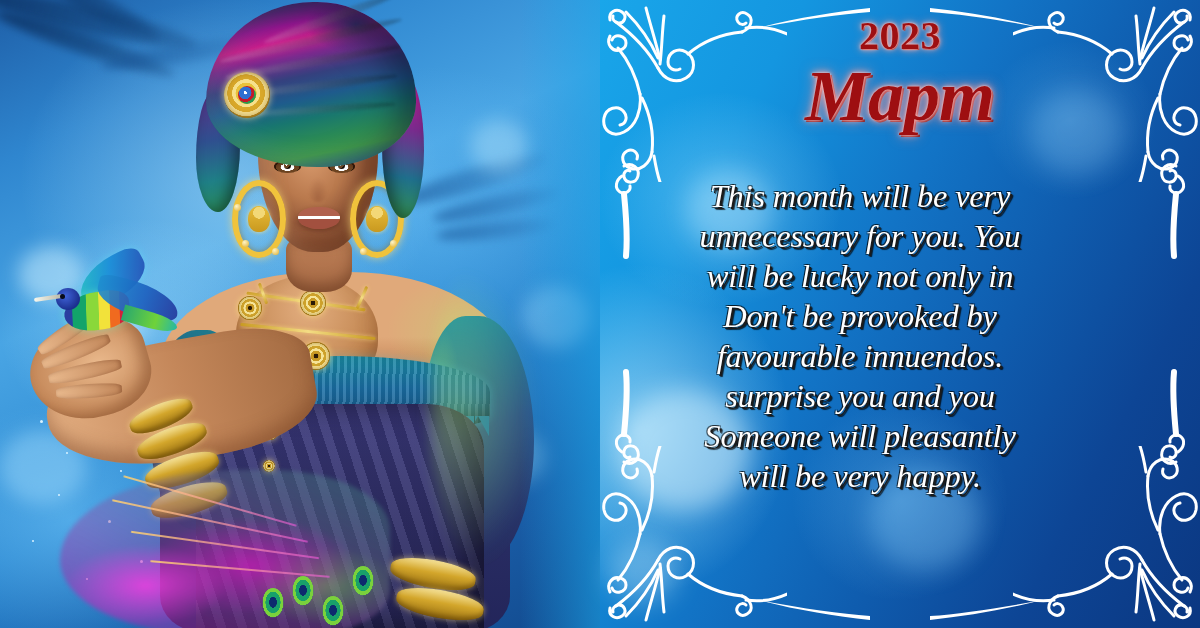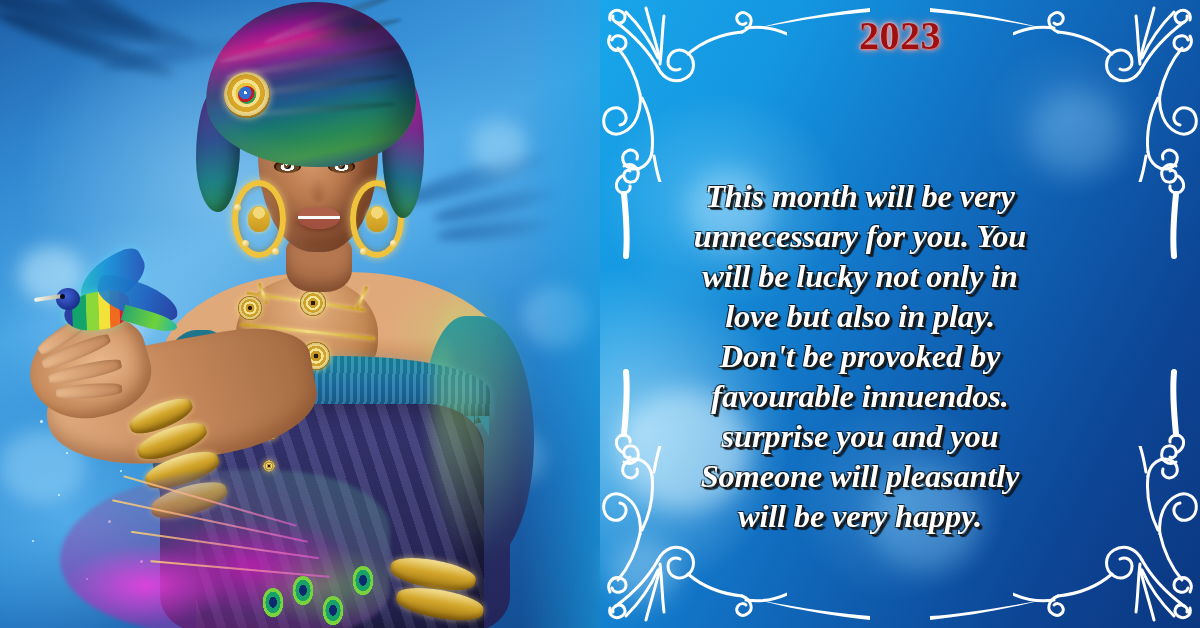--- a/index.html
+++ b/index.html
@@ -339,21 +339,21 @@
     margin-top:2px;
     text-shadow:
       0 0 2px #ffd7d7, 0 0 6px #ffb0b0, 0 0 14px rgba(255,140,140,.85),
       2px 2px 0 #76090b;
   }
 
   .prediction {
     position:absolute; left:645px; top:176px; width:430px;
     text-align:center;
     font-family:"Liberation Serif", serif;
-    font-style:italic; font-weight:bold;
+    font-style:italic; font-weight:normal;
     font-size:32.5px; line-height:40px;
     color:#ffffff;
     text-shadow:
       2px 2px 0 #1b1b1b, 3px 3px 1px rgba(0,0,0,.75),
       -1px -1px 0 rgba(0,0,0,.55), 1px -1px 0 rgba(0,0,0,.55),
       -1px 1px 0 rgba(0,0,0,.55);
     letter-spacing:-0.2px;
   }
   .prediction .ln { display:block; white-space:nowrap; }
 </style>
@@ -621,27 +621,27 @@
         <path d="M22,6 C30,2 38,8 36,16 C34,24 24,24 22,17 C21,12 25,9 28,11"></path>
         <path d="M20,16 C14,20 12,28 18,32 C23,35 29,31 28,26"></path>
         <path d="M22,34 C24,54 26,74 24,96" stroke-width="6"></path>
       </svg>
     </div>
 
   </div>
 
   <div class="title-block" style="left:600px;">
     <div class="year">2023</div>
+    <div class="month">Март</div>
   </div>
 
   <div class="prediction">
     <span class="ln">This month will be very</span>
     <span class="ln">unnecessary for you. You</span>
     <span class="ln">will be lucky not only in</span>
-    <span class="ln">love but also in play.</span>
     <span class="ln">Don't be provoked by</span>
     <span class="ln">favourable innuendos.</span>
     <span class="ln">surprise you and you</span>
     <span class="ln">Someone will pleasantly</span>
     <span class="ln">will be very happy.</span>
   </div>
 
 </div>
 
 </body></html>

